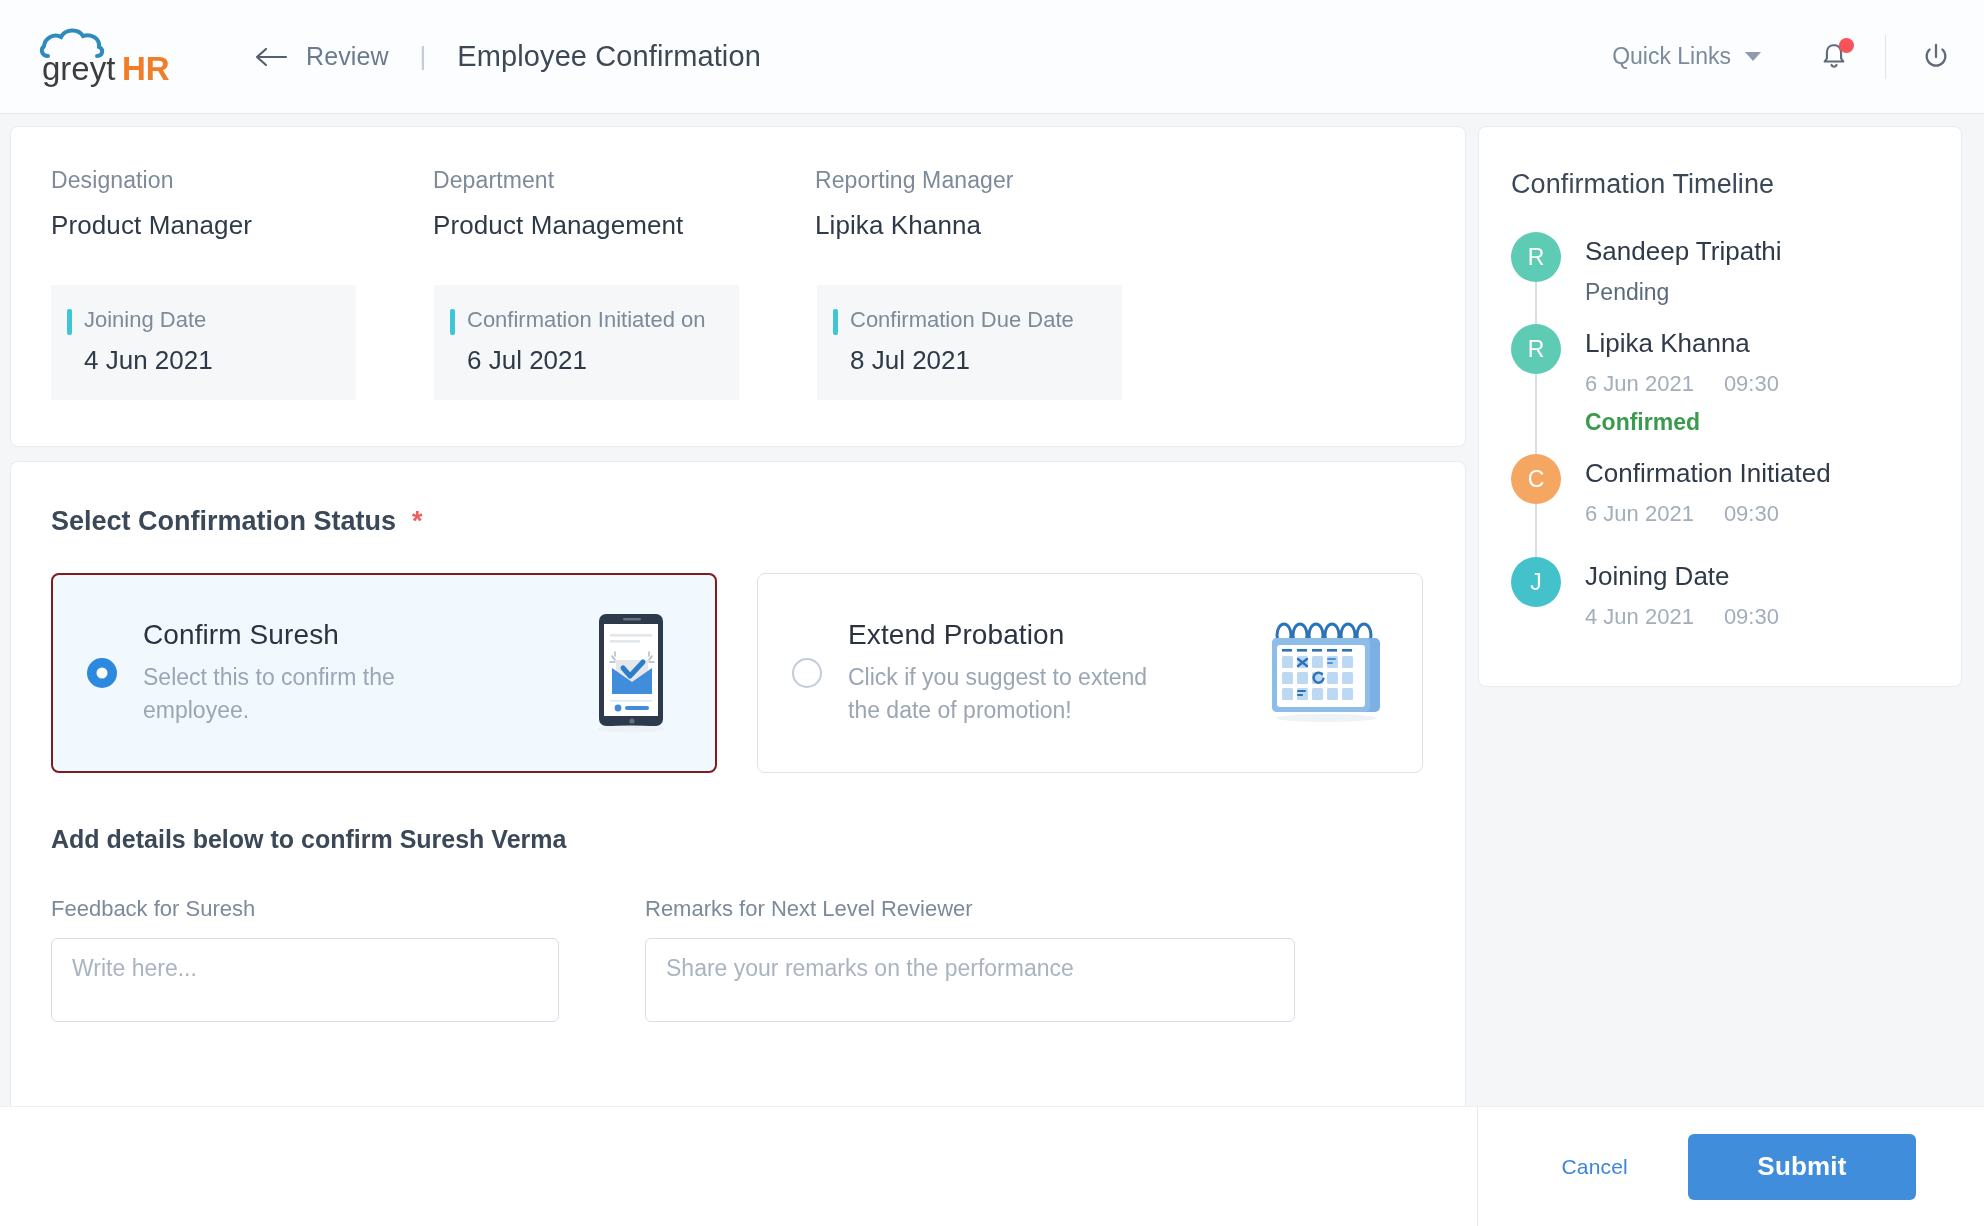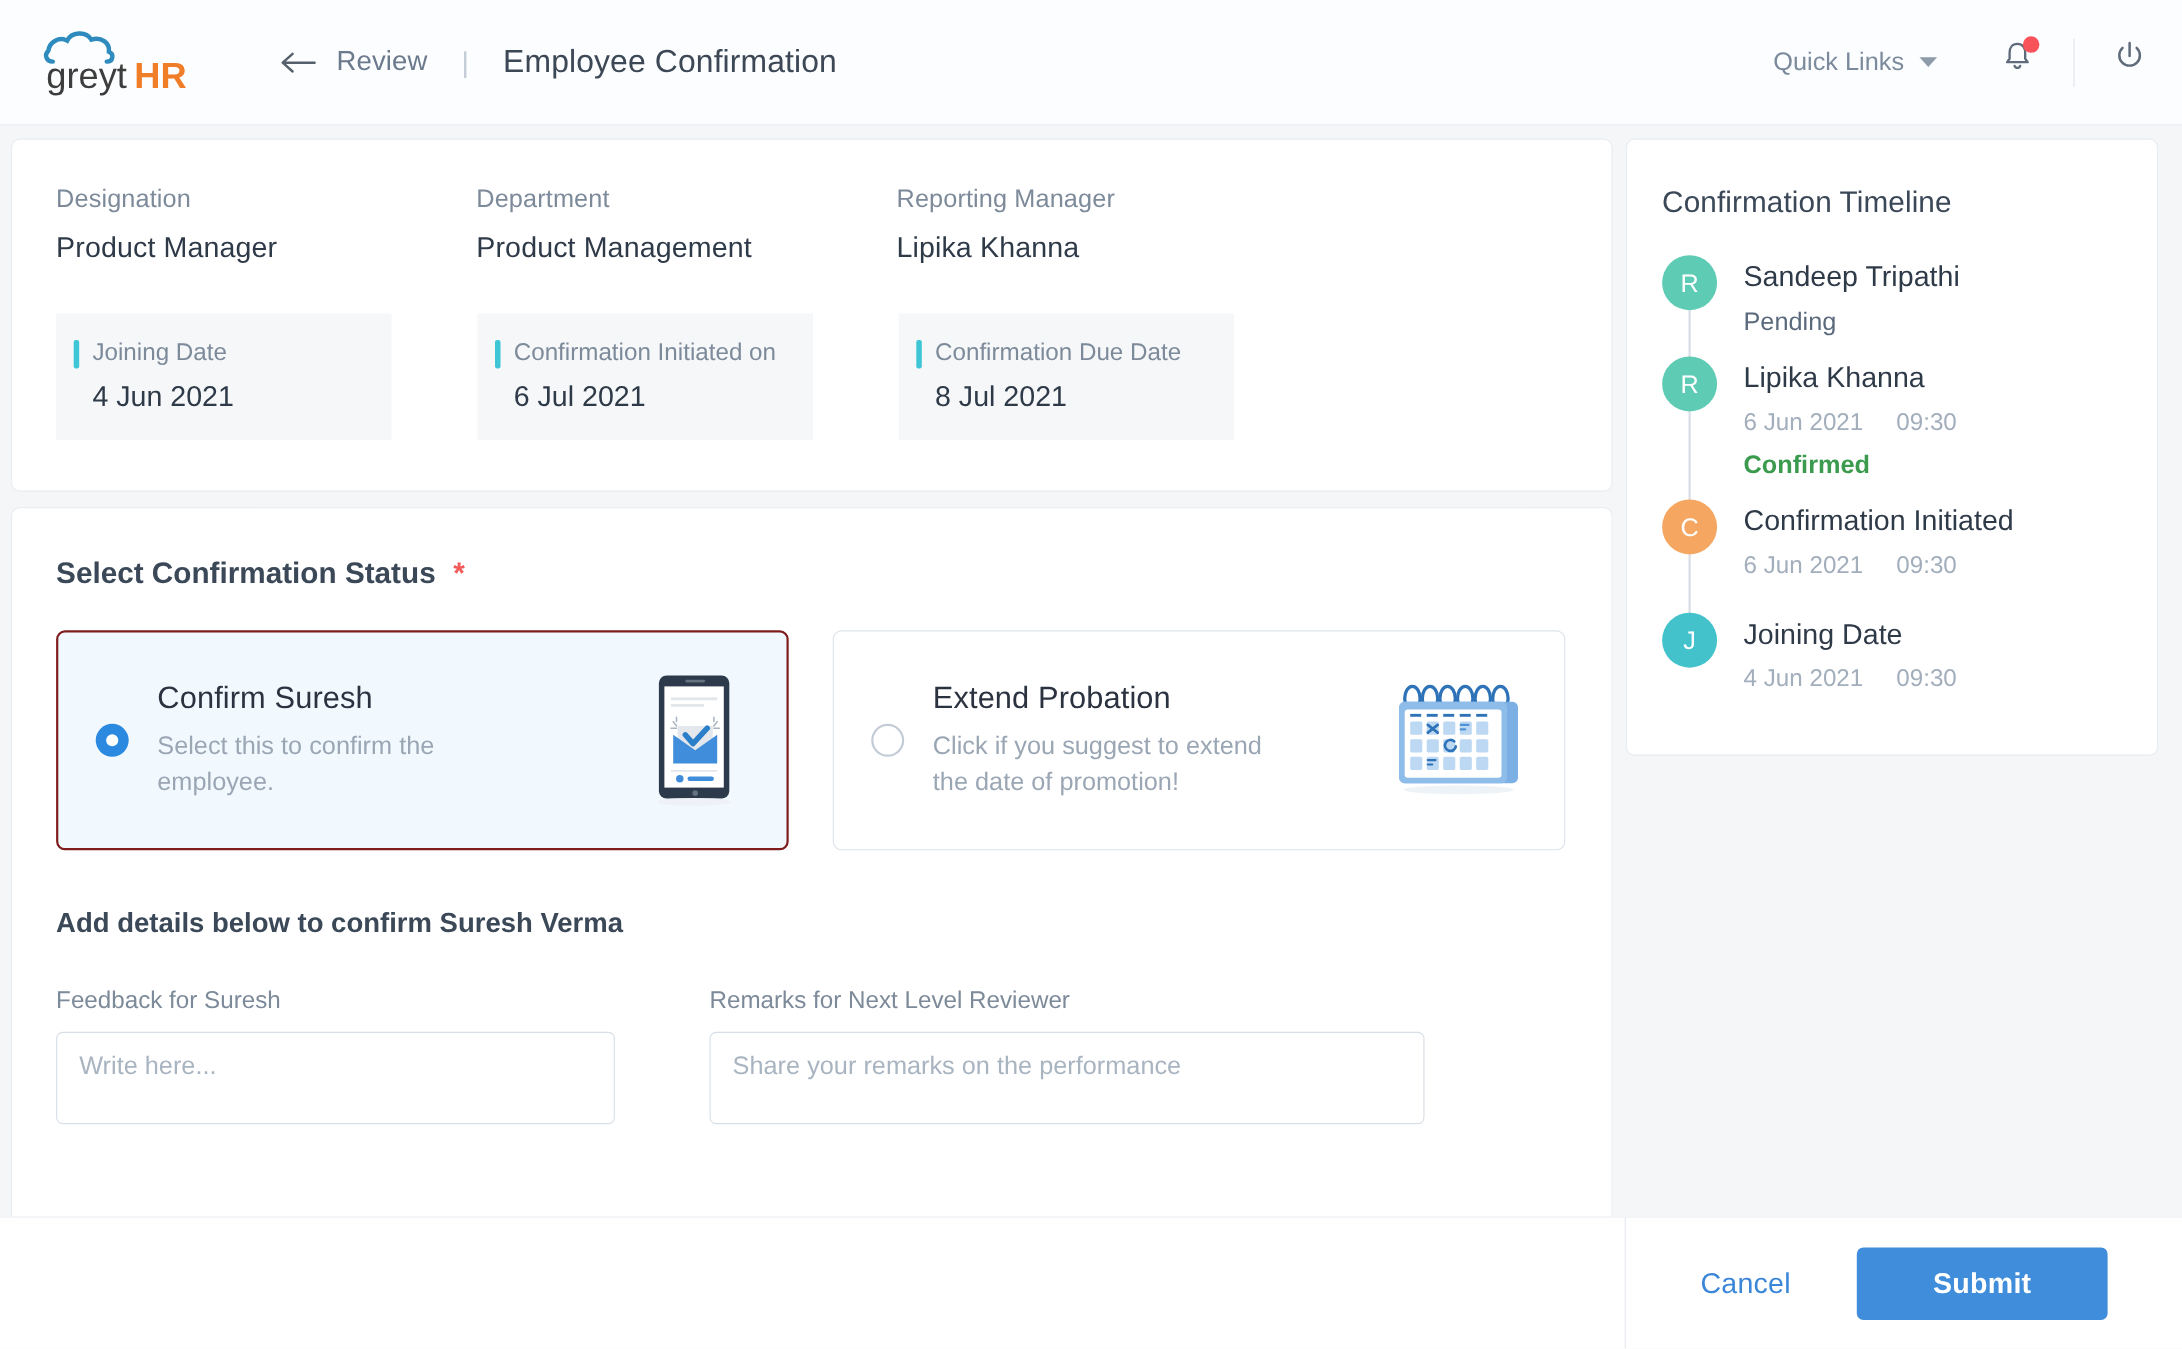--- a/index.html
+++ b/index.html
@@ -55,20 +55,21 @@
     font-weight: 300;
   }
   .crumb-title {
     font-size: 29px;
     color: #3d4856;
     letter-spacing: 0.1px;
   }
   .header-right {
     margin-left: auto;
     display: flex;
+    align-items: center;
     gap: 0;
   }
   .quick-links {
     display: flex; align-items: center; gap: 14px;
     color: #7b8a9c; font-size: 23px;
     cursor: pointer;
   }
   .caret {
     width: 0; height: 0;
     border-left: 8px solid transparent;
@@ -355,21 +356,21 @@
   }
   .footer-split {
     position: absolute;
     left: 0; bottom: 0;
     width: 1478px; height: 120px;
     background: #ffffff;
     border-right: 1px solid #e4e9ee;
     border-top: 1px solid #eef1f4;
   }
   .btn-cancel {
-    font-size: 26px;
+    font-size: 21px;
     color: #3b86d8;
     background: none;
     border: none;
     cursor: pointer;
     font-family: "Liberation Sans", sans-serif;
     letter-spacing: 0.2px;
   }
   .btn-submit {
     width: 228px;
     height: 66px;

